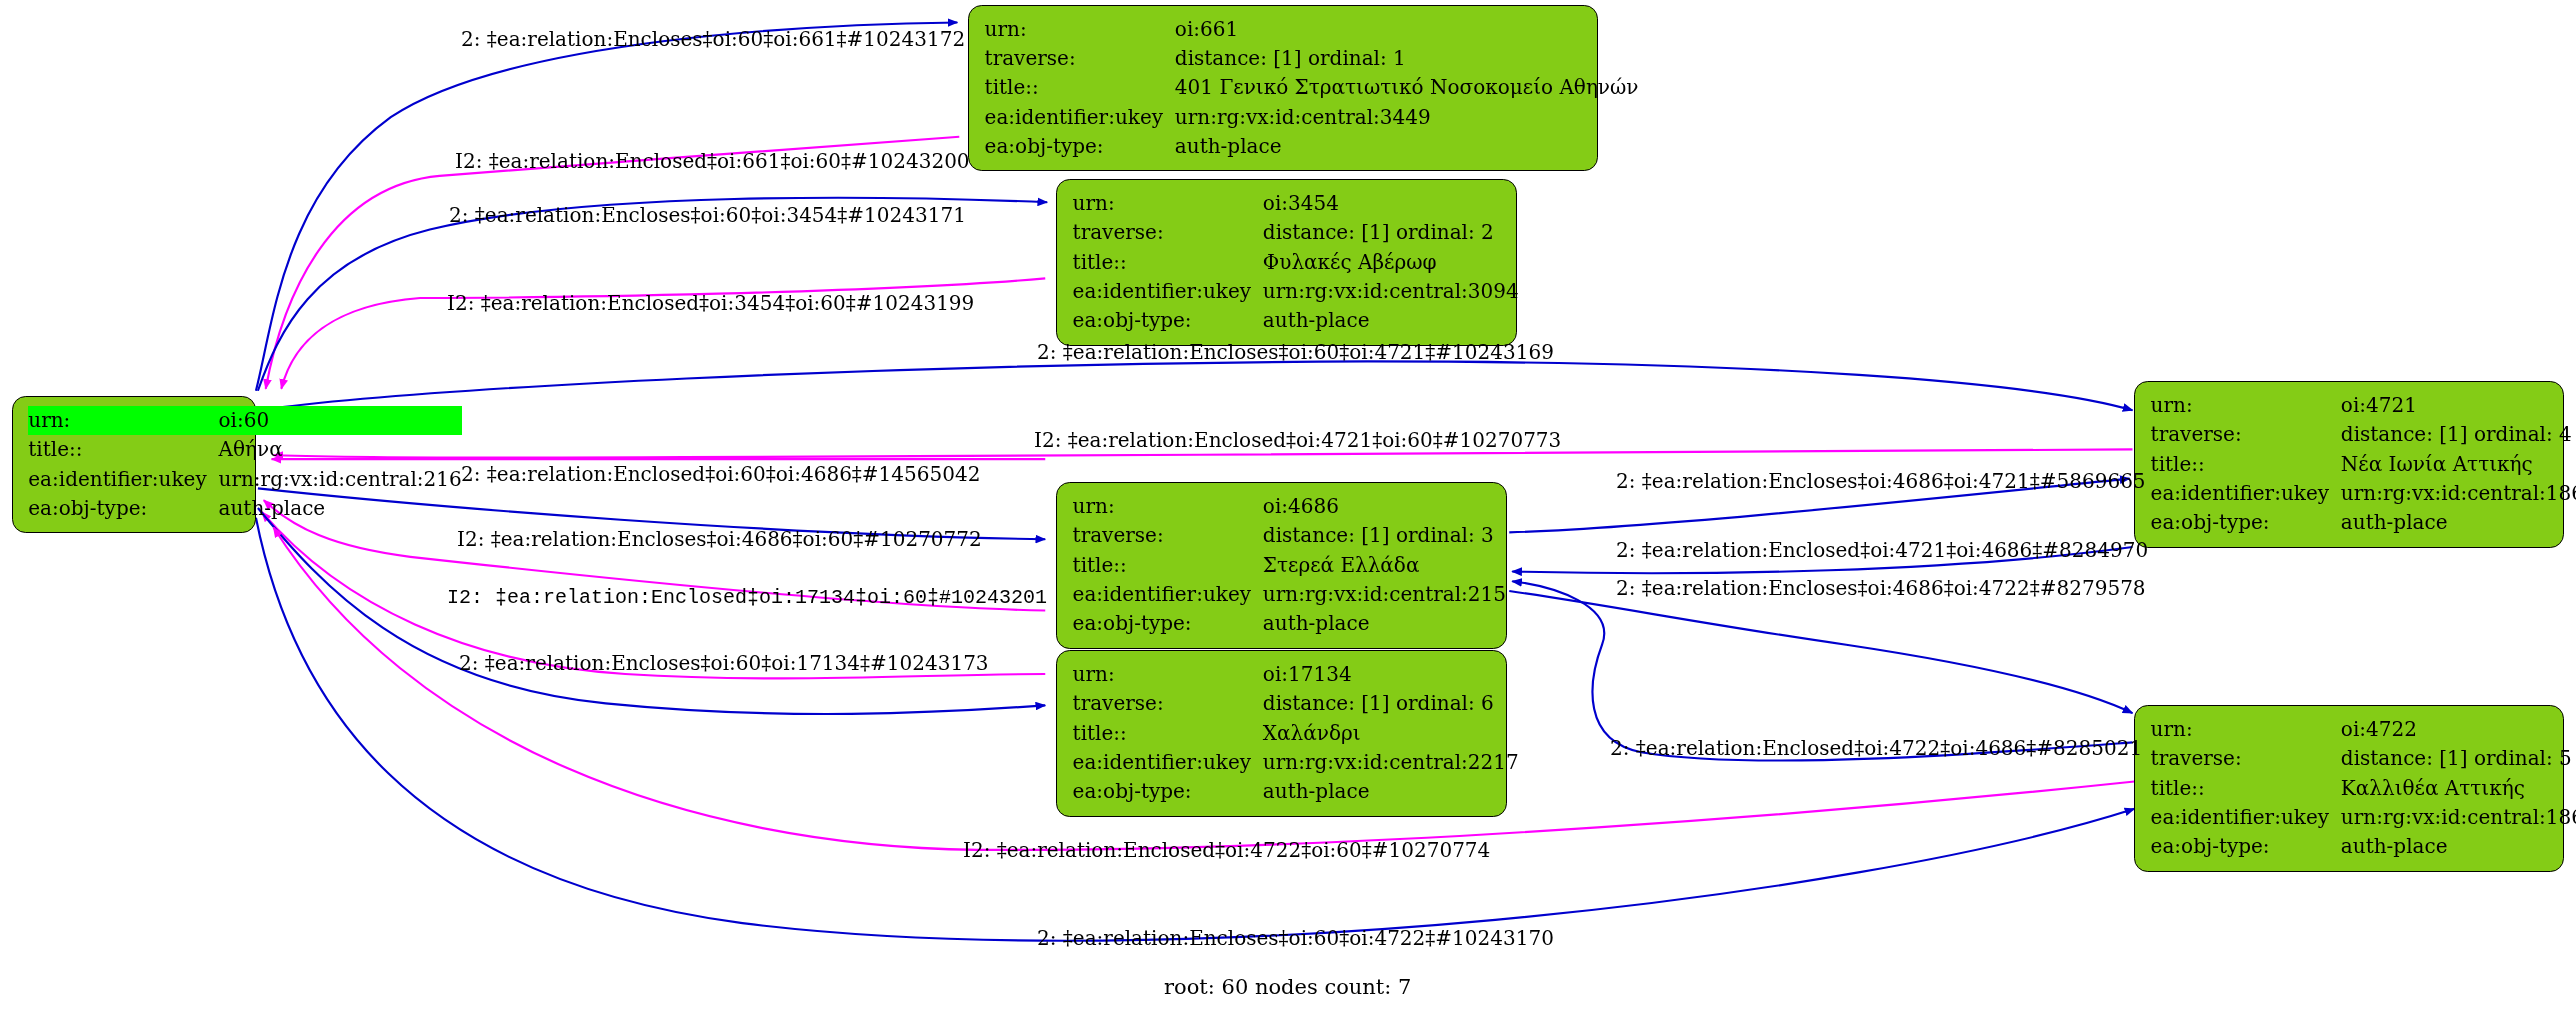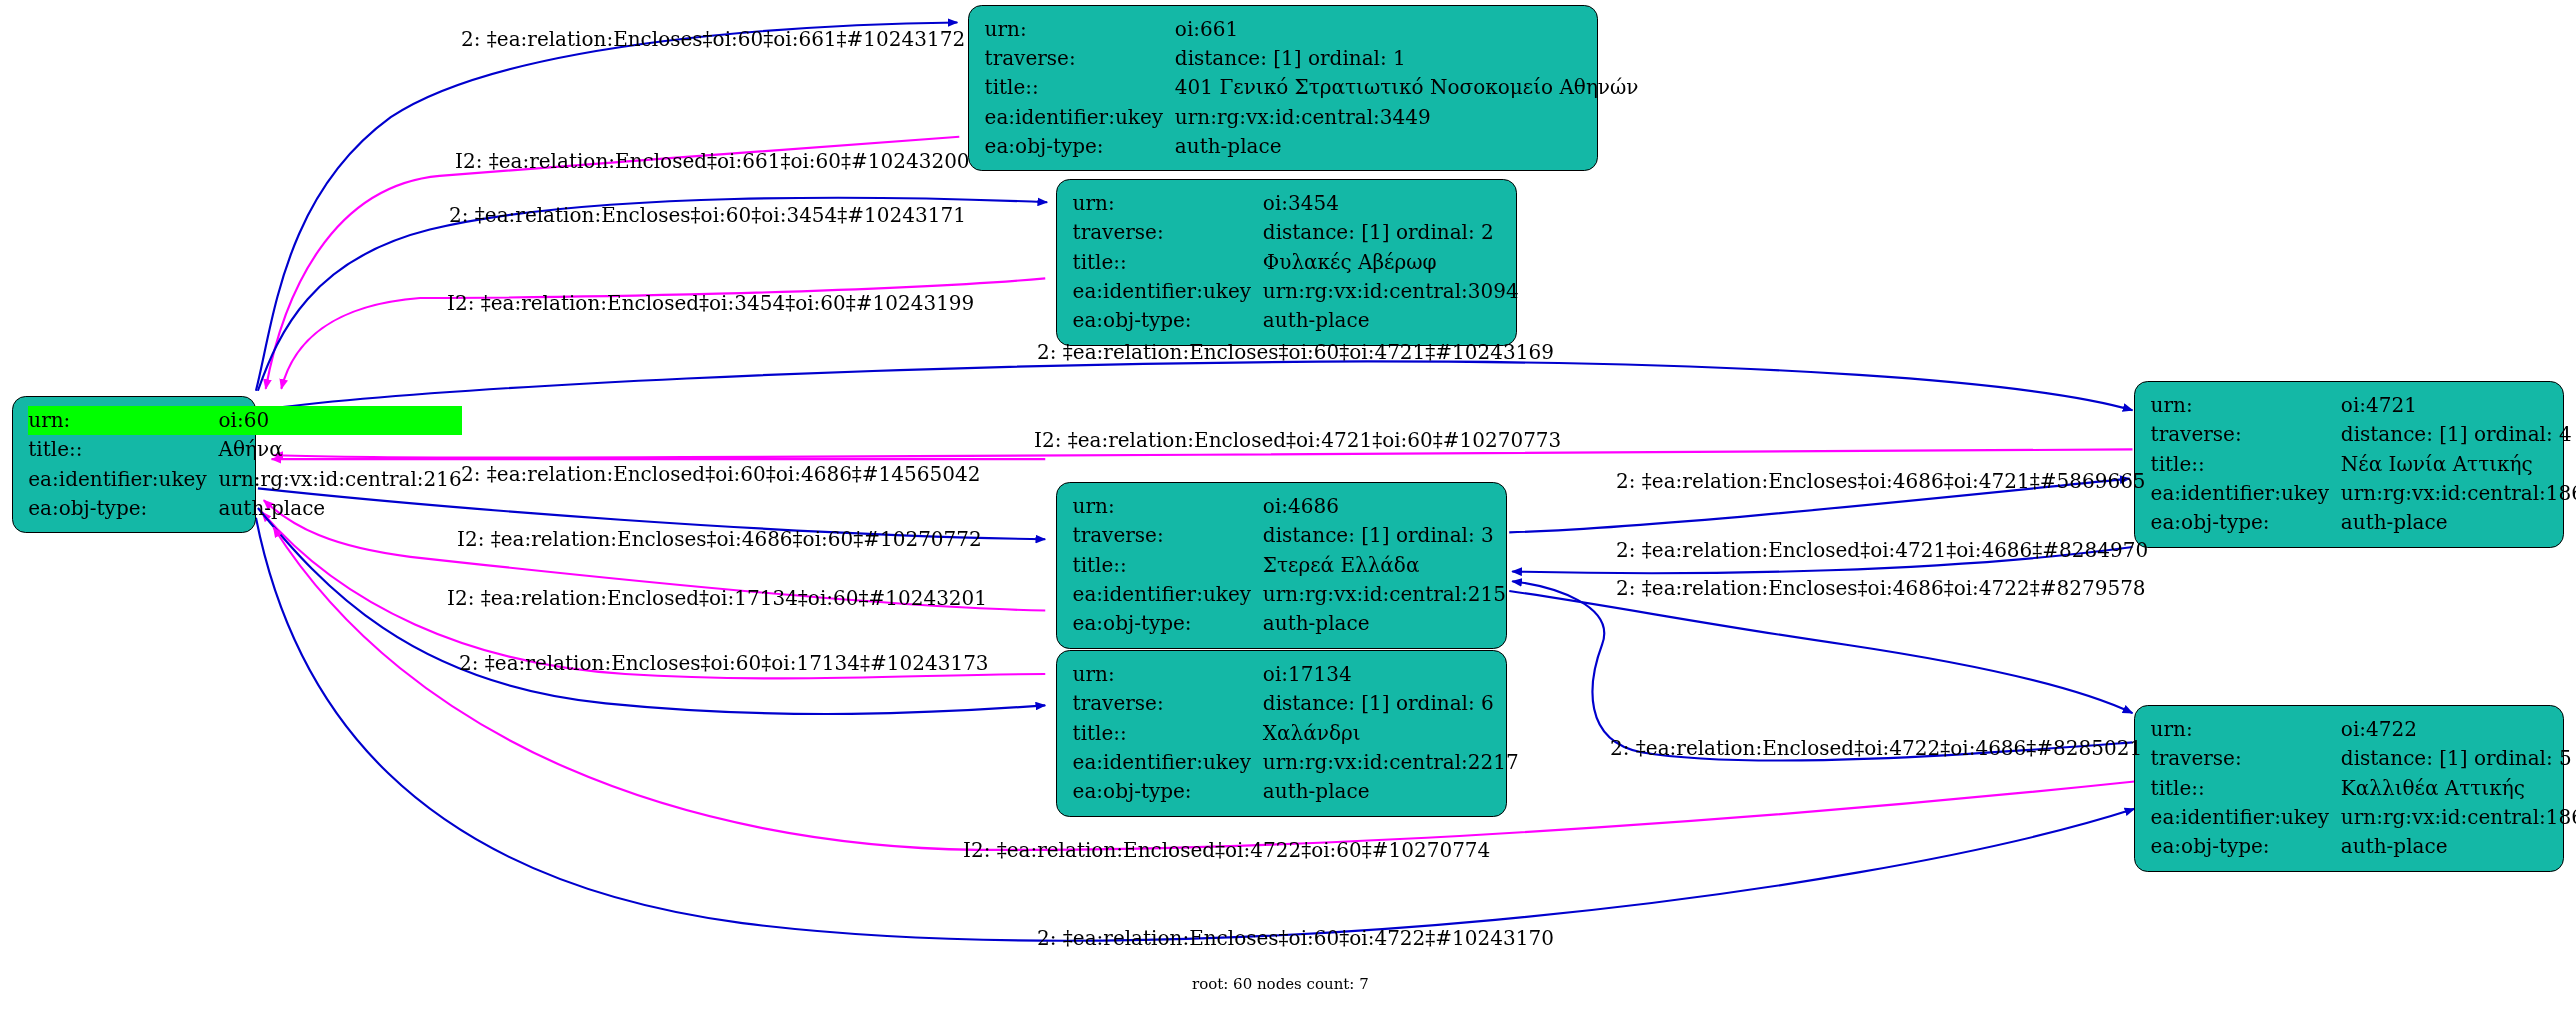--- a/index.html
+++ b/index.html
@@ -27,21 +27,21 @@
     top: 0;
     width: 2576px;
     height: 1014px;
     pointer-events: none;
   }
   .node {
     position: absolute;
     box-sizing: border-box;
     border: 1.6px solid #000000;
     border-radius: 13.7px;
-    background: #14b8a6;
+    background: #84cc16;
     padding: 8.8px 13.7px 8.8px 15.6px;
   }
   .node table {
     border-collapse: collapse;
     border-spacing: 0;
   }
   .node td {
     font-size: 20px;
     line-height: 1.47;
     white-space: nowrap;
@@ -65,25 +65,24 @@
   .root-node .kcol { min-width: 145px; }
   .edge-label {
     position: absolute;
     font-size: 20px;
     color: #000000;
     white-space: nowrap;
     line-height: 1;
   }
   .footer-label {
     position: absolute;
-    font-size: 15px;
+    font-size: 21px;
     color: #000000;
     white-space: nowrap;
     line-height: 1;
-    margin-left: 28px;
   }
 </style>
 </head>
 <body>
 
 <div id="graph">
 
   <svg class="edges" viewBox="0 0 2637 1038" xmlns="http://www.w3.org/2000/svg">
     <defs>
       <marker id="arrB" markerWidth="11" markerHeight="9" refX="10" refY="4.5" orient="auto" markerUnits="userSpaceOnUse">
@@ -315,21 +314,21 @@
   </div>
 
   <div class="edge-label" style="left:461px;  top:29px;">2: ‡ea:relation:Encloses‡oi:60‡oi:661‡#10243172</div>
   <div class="edge-label" style="left:455px;  top:151px;">I2: ‡ea:relation:Enclosed‡oi:661‡oi:60‡#10243200</div>
   <div class="edge-label" style="left:449px;  top:205px;">2: ‡ea:relation:Encloses‡oi:60‡oi:3454‡#10243171</div>
   <div class="edge-label" style="left:447px;  top:293px;">I2: ‡ea:relation:Enclosed‡oi:3454‡oi:60‡#10243199</div>
   <div class="edge-label" style="left:1037px; top:342px;">2: ‡ea:relation:Encloses‡oi:60‡oi:4721‡#10243169</div>
   <div class="edge-label" style="left:1034px; top:430px;">I2: ‡ea:relation:Enclosed‡oi:4721‡oi:60‡#10270773</div>
   <div class="edge-label" style="left:461px;  top:464px;">2: ‡ea:relation:Enclosed‡oi:60‡oi:4686‡#14565042</div>
   <div class="edge-label" style="left:457px;  top:529px;">I2: ‡ea:relation:Encloses‡oi:4686‡oi:60‡#10270772</div>
-  <div class="edge-label" style="left:447px;  top:588px;">I2: ‡ea:relation:Enclosed‡oi:17134‡oi:60‡#10243201</div>
+  <div class="edge-label" style="left:447px;  top:588px;font-family:Liberation Mono, monospace;">I2: ‡ea:relation:Enclosed‡oi:17134‡oi:60‡#10243201</div>
   <div class="edge-label" style="left:459px;  top:653px;">2: ‡ea:relation:Encloses‡oi:60‡oi:17134‡#10243173</div>
   <div class="edge-label" style="left:1616px; top:471px;">2: ‡ea:relation:Encloses‡oi:4686‡oi:4721‡#5869665</div>
   <div class="edge-label" style="left:1616px; top:540px;">2: ‡ea:relation:Enclosed‡oi:4721‡oi:4686‡#8284970</div>
   <div class="edge-label" style="left:1616px; top:578px;">2: ‡ea:relation:Encloses‡oi:4686‡oi:4722‡#8279578</div>
   <div class="edge-label" style="left:1610px; top:738px;">2: ‡ea:relation:Enclosed‡oi:4722‡oi:4686‡#8285021</div>
   <div class="edge-label" style="left:963px; top:840px;">I2: ‡ea:relation:Enclosed‡oi:4722‡oi:60‡#10270774</div>
   <div class="edge-label" style="left:1037px; top:928px;">2: ‡ea:relation:Encloses‡oi:60‡oi:4722‡#10243170</div>
 
   <div class="footer-label" style="left:1164px; top:977px;">root: 60 nodes count: 7</div>
 

